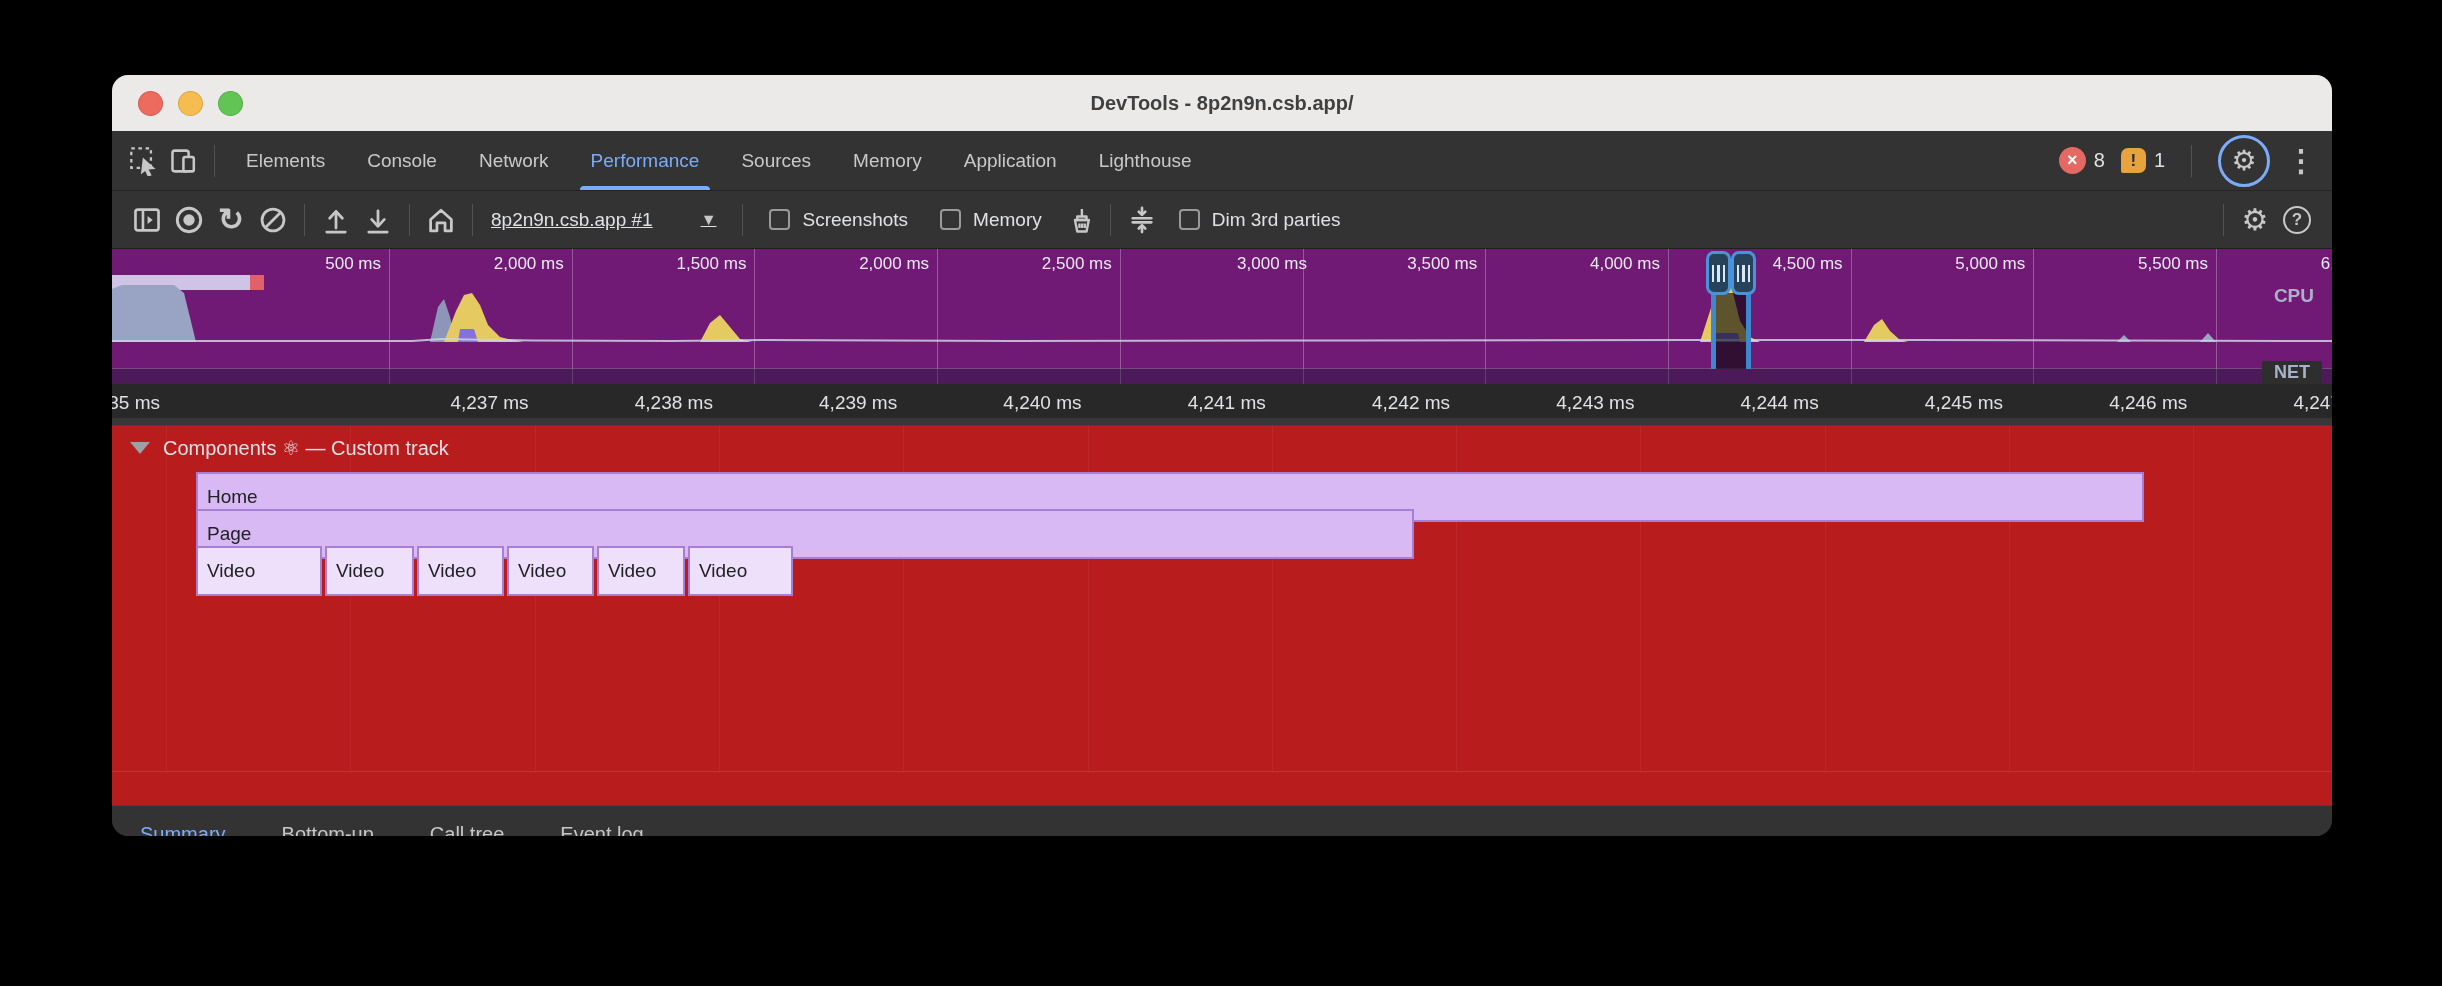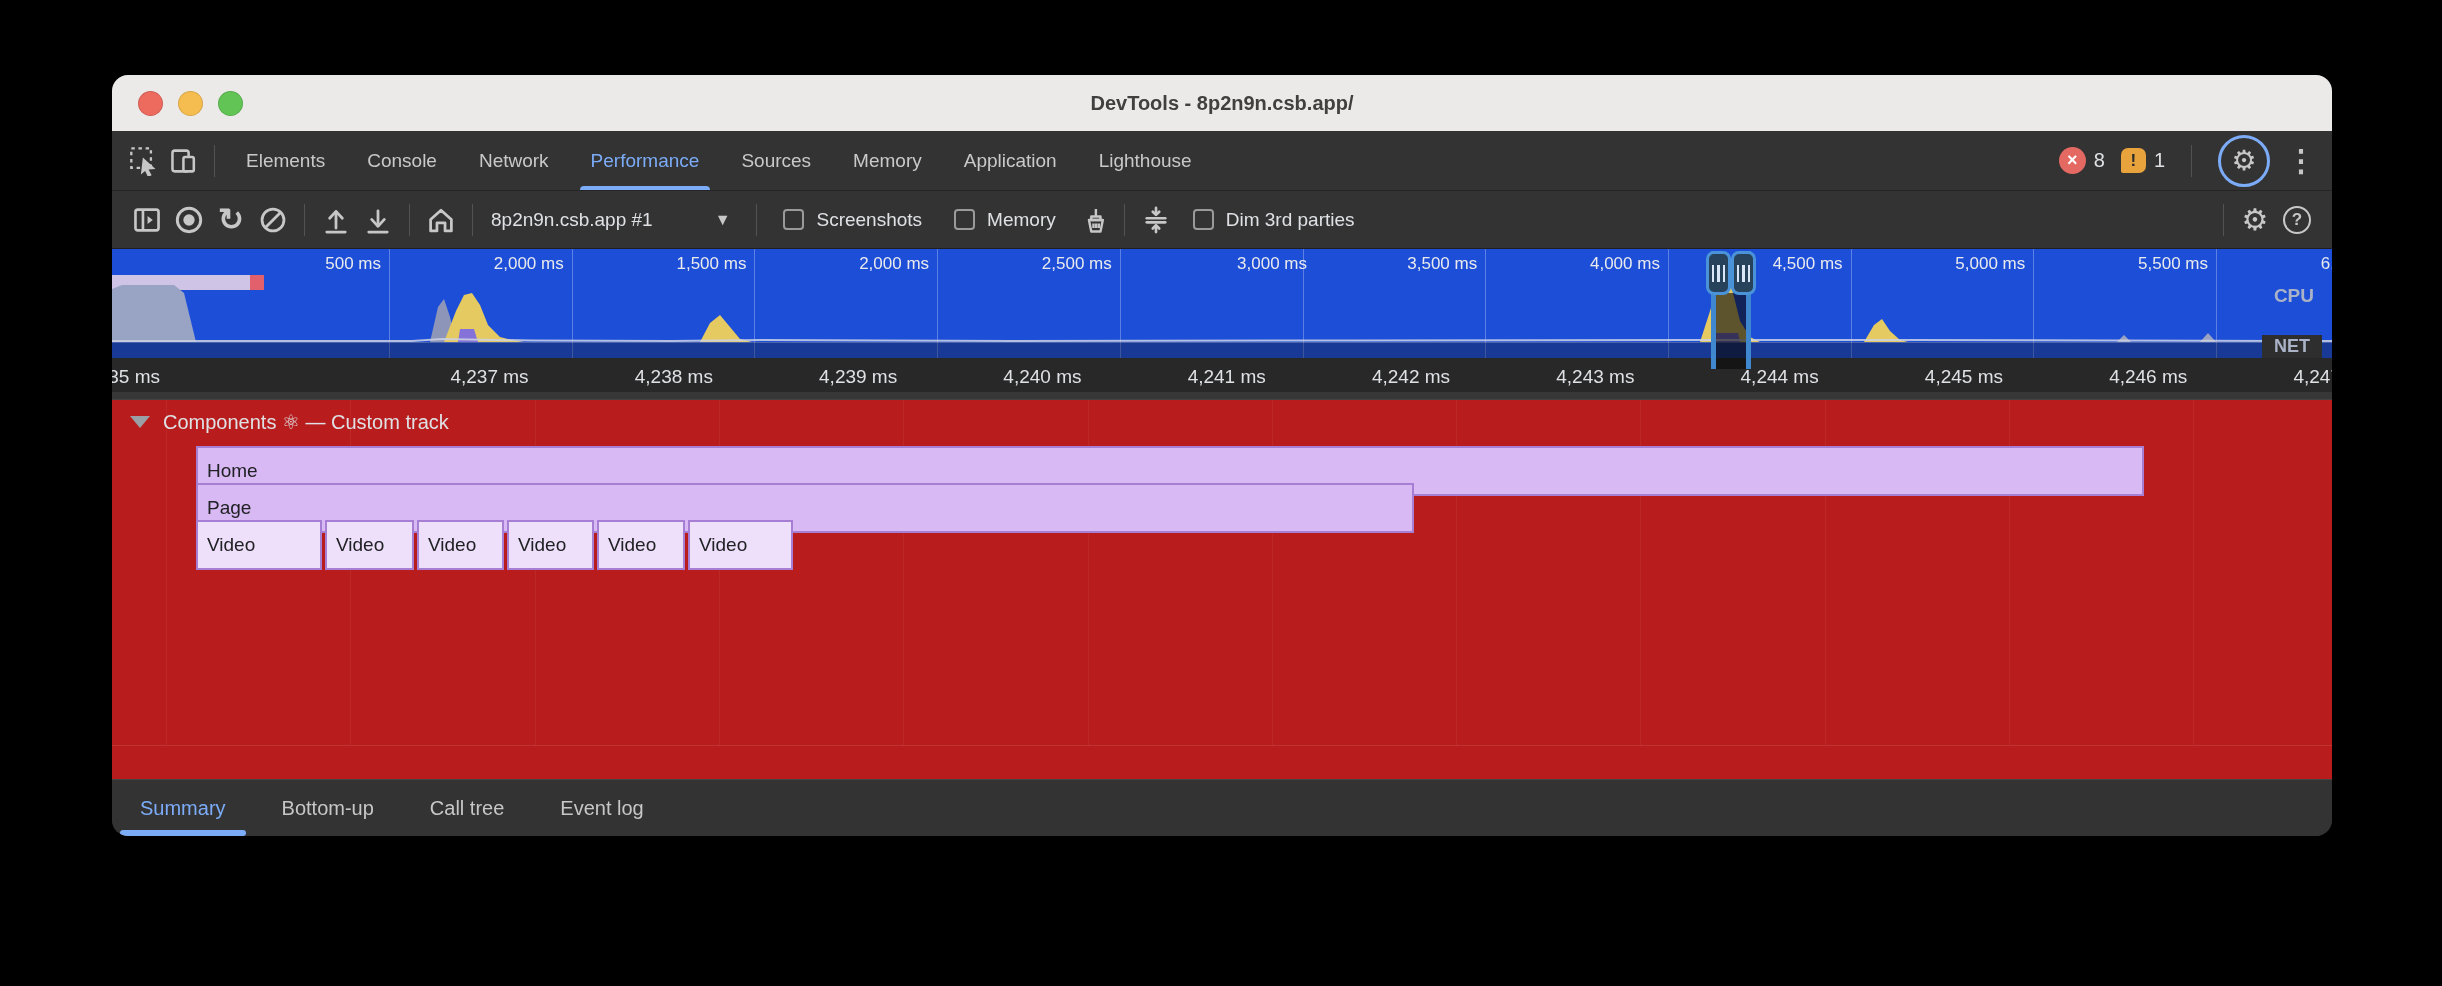--- a/index.html
+++ b/index.html
@@ -25,29 +25,29 @@
   .tab-right { margin-left:auto; display:flex; align-items:center; gap:16px; }
   .badge { display:flex; align-items:center; gap:8px; font-size:20px; color:#dfe1e5; }
   .err-ic { width:27px; height:27px; border-radius:50%; background:#e46962; color:#fff; font-size:18px; font-weight:bold; display:flex; align-items:center; justify-content:center; }
   .warn-ic { width:25px; height:25px; border-radius:7px 7px 7px 2px; background:#e8a33d; color:#2b2b2b; font-size:17px; font-weight:bold; display:flex; align-items:center; justify-content:center; }
   .gear-ring { width:52px; height:52px; border:3px solid #7cacf8; border-radius:50%; display:flex; align-items:center; justify-content:center; }
   .glyph { color:#c7c7c7; }
 
   
   .toolbar { height:58px; background:#333; border-bottom:1px solid #1f1f1f; display:flex; align-items:center; padding:0 14px; }
   .tool { width:42px; height:42px; display:flex; align-items:center; justify-content:center; color:#c7c7c7; flex:none; }
-  .target { display:flex; align-items:center; gap:62px; color:#dfe1e5; font-size:19px; padding:0 16px 0 8px; }
+  .target { display:flex; align-items:center; gap:48px; color:#dfe1e5; font-size:19px; padding:0 16px 0 8px;text-decoration:underline; }
   .caret { color:#c7c7c7; font-size:16px; }
   .cbwrap { display:flex; align-items:center; gap:12px; margin:0 16px; color:#dfe1e5; font-size:19px; }
   .cb { width:21px; height:21px; border:2px solid #9a9a9a; border-radius:4px; background:transparent; flex:none; }
   .spacer { flex:1; }
   .help-ic { width:28px; height:28px; border:2.5px solid #c7c7c7; border-radius:50%; font-size:17px; font-weight:bold; color:#c7c7c7; display:flex; align-items:center; justify-content:center; }
 
   
-  .overview { position:relative; height:109px; background:#1d4ed8; overflow:hidden;text-decoration:underline; }
+  .overview { position:relative; height:135px; background:#701a75; overflow:hidden;text-decoration:underline; }
   .ov-line { position:absolute; top:0; bottom:0; width:1px; background:rgba(255,255,255,.28); }
   .ov-tick { position:absolute; top:5px; font-size:17px; color:#e8eaed; transform:translateX(-100%); white-space:nowrap; }
   .net-lane { position:absolute; left:0; right:0; bottom:0; height:16px; background:rgba(18,24,44,.38); border-top:1px solid rgba(255,255,255,.22); }
   .cpu-lab { position:absolute; right:18px; top:36px; font-size:19px; font-weight:bold; color:#a9b2c6; }
   .net-lab { position:absolute; right:10px; bottom:-1px; font-size:18px; font-weight:bold; color:#a9b2c6; background:#2e2e2e; padding:1px 12px 2px; }
   .ovchart { position:absolute; left:0; top:0; }
 
   
   .scrub { position:absolute; left:1594px; top:176px; width:50px; height:118px; z-index:6; }
   .scrub .fillcol { position:absolute; left:9px; right:9px; top:42px; bottom:0; background:rgba(10,10,12,.62); }

